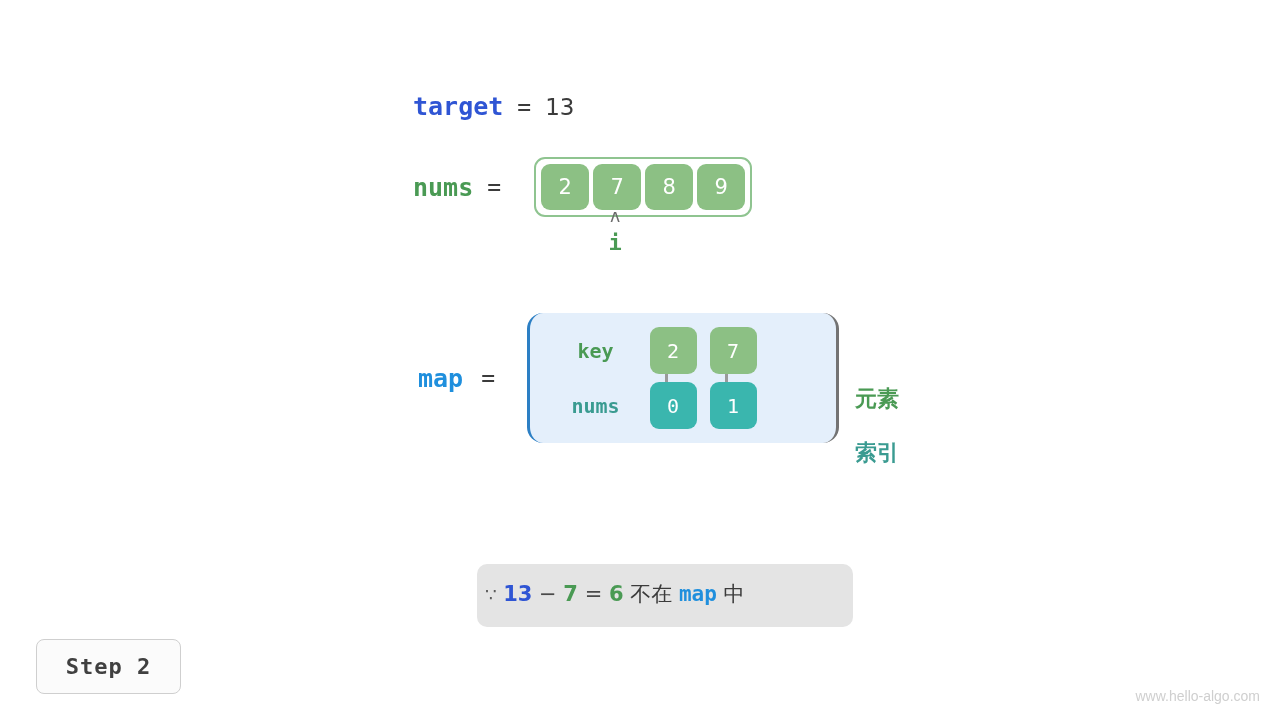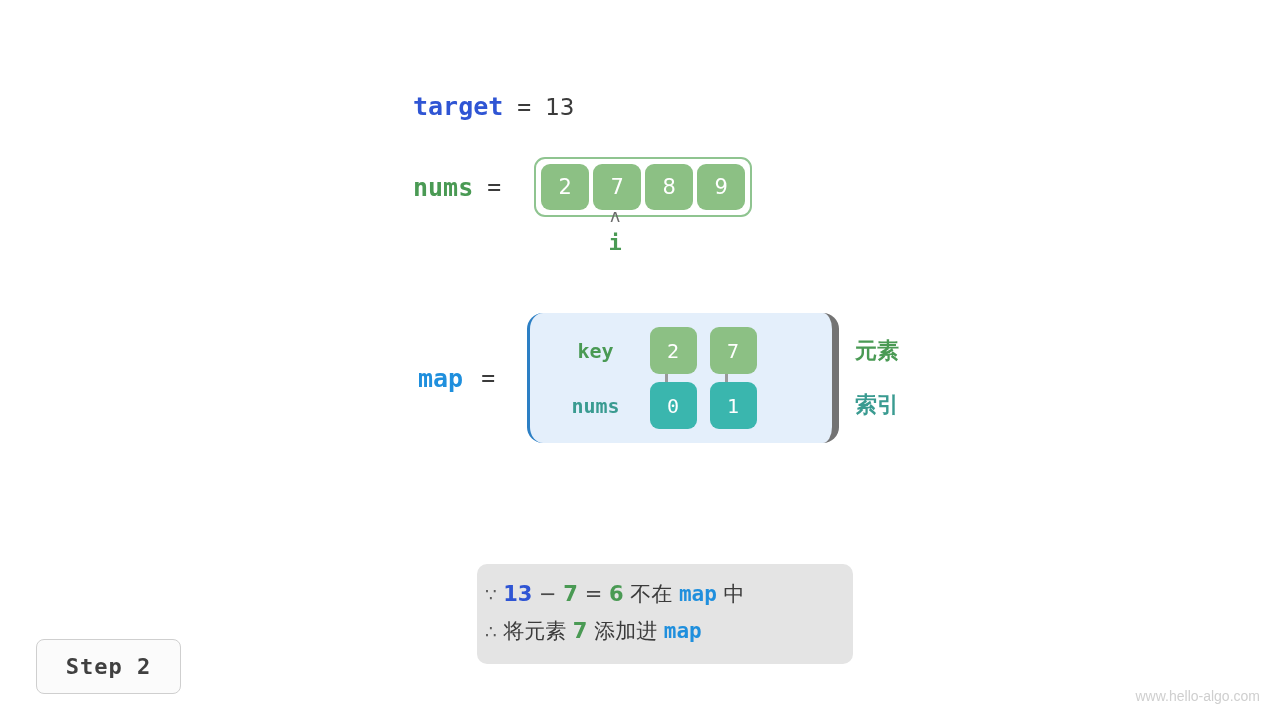--- a/index.html
+++ b/index.html
@@ -85,21 +85,21 @@
     font-weight: bold; font-size: 25px; color: #1f8fdd;
   }
   .map-eq { margin-left: 18px; }
 
   .map-box {
     position: relative;
     margin-left: 32px;
     width: 312px; height: 130px;
     background: #e4effb;
     border-left: 3px solid #2c7fc4;
-    border-right: 7px solid #737373;
+    border-right: 3px solid #737373;
     border-radius: 16px;
   }
   .map-inner {
     position: absolute; inset: 0;
     display: grid;
     grid-template-columns: 95px 60px 60px;
     grid-template-rows: 1fr 1fr;
     align-items: center;
     padding: 10px 0 10px 18px;
     column-gap: 0;
@@ -131,21 +131,21 @@
   }
 
   .side-labels {
     position: absolute; left: 855px; top: 336px;
     display: flex; flex-direction: column; gap: 24px;
   }
   .side-labels div {
     font-family: "DejaVu Sans", sans-serif;
     font-weight: bold; font-size: 22px;
   }
-  .lab-elem { color: #4a9a54; }
+  .lab-elem { color: #4a9a54; margin-top: 48px; }
   .lab-idx  { color: #3a9b91; }
 
   
   .caption {
     position: absolute; left: 492px; top: 513px;
     font-size: 21px; color: #3b3b3b;
     font-family: "DejaVu Sans", sans-serif;
     white-space: nowrap;
   }
   .caption .kw {
@@ -255,26 +255,19 @@
       <span class="sym">∵</span>
       <span class="n-blue">13</span>
       <span class="op">−</span>
       <span class="n-green">7</span>
       <span class="op">=</span>
       <span class="n-green">6</span>
       <span>不在</span>
       <span class="n-map">map</span>
       <span>中</span>
     </div>
-    <div class="line">
-      <span class="sym">∴</span>
-      <span>将元素</span>
-      <span class="n-green">7</span>
-      <span>添加进</span>
-      <span class="n-map">map</span>
-    </div>
   </div>
 
   <div class="step-badge">Step 2</div>
 
   <div class="watermark">www.hello-algo.com</div>
 
 </div>
 
 </body></html>

